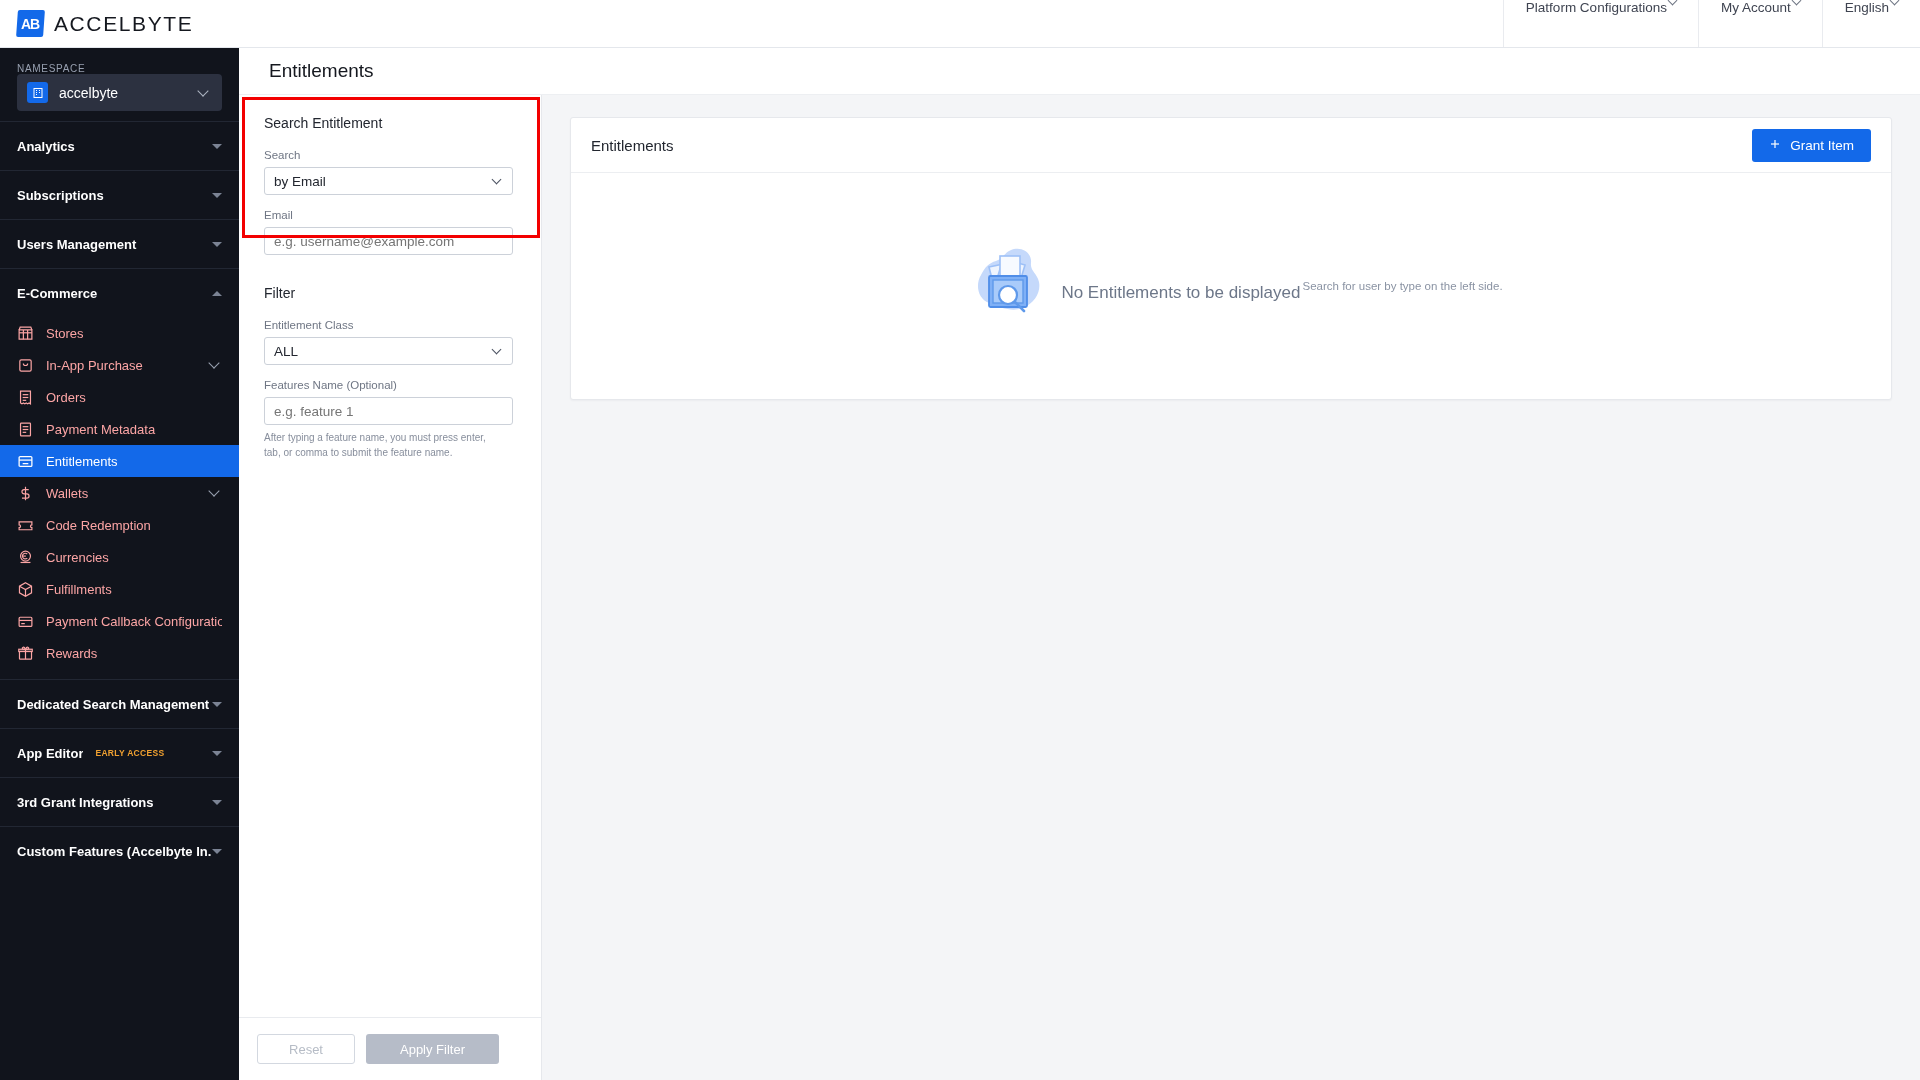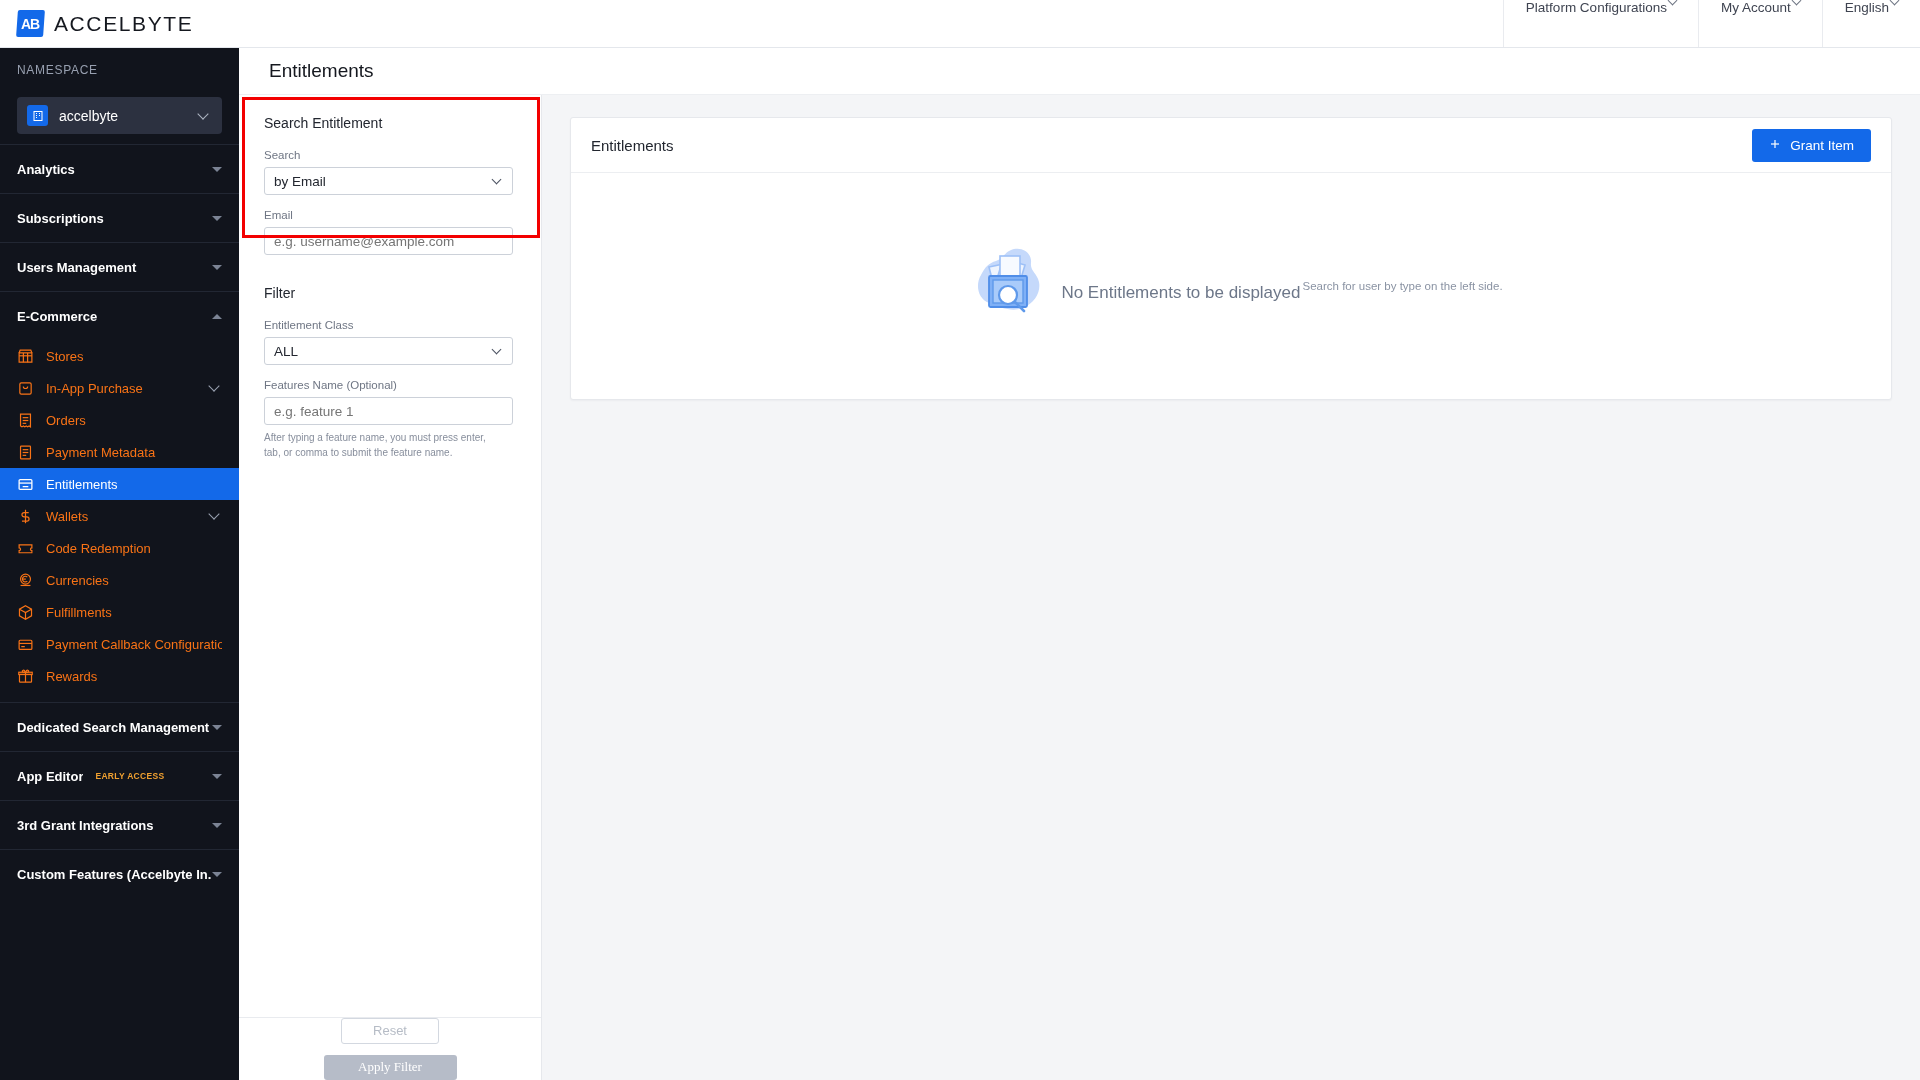--- a/index.html
+++ b/index.html
@@ -44,21 +44,21 @@
     border-right: 1.7px solid #6b7280; border-bottom: 1.7px solid #6b7280;
     transform: rotate(45deg); position: relative; top: -3px;
   }
 
   
   #sidebar {
     position: absolute; top: 48px; left: 0; width: 239px; height: 1032px;
     background: #11141c; overflow: hidden; z-index: 30;
   }
   #ns-block { padding: 15px 17px 10px 17px; }
-  #ns-label { font-size: 12px; letter-spacing: 0.7px; color: #98a0b0; margin-bottom: 20px; }
+  #ns-label { font-size: 10px; letter-spacing: 0.7px; color: #98a0b0; margin-bottom: 0; }
   #ns-select {
     height: 37px; background: #2c3140; border-radius: 4px;
     display: flex; align-items: center; padding: 0 10px; gap: 11px; cursor: pointer;
   }
   .ns-icon {
     width: 21px; height: 21px; background: #1369e9; border-radius: 3px;
     display: flex; align-items: center; justify-content: center;
   }
   #ns-name { color: #ffffff; font-size: 14px; flex: 1; }
   .ns-chev {
@@ -80,21 +80,21 @@
     margin-left: 12px; margin-right: auto; text-align: center;
   }
   .grp-caret {
     width: 0; height: 0; border-left: 5px solid transparent;
     border-right: 5px solid transparent; border-top: 5px solid #7b8394;
   }
   .grp-caret.up { border-top: none; border-bottom: 5px solid #7b8394; }
 
   .nav-item {
     height: 32px; display: flex; align-items: center; gap: 12px;
-    padding: 0 17px; cursor: pointer; color: #f97316; font-size: 13px;
+    padding: 0 17px; cursor: pointer; color: #fca5a5; font-size: 13px;
   }
   .nav-item.active { background: #1369e9; color: #ffffff; }
   .nav-item .ico { width: 17px; height: 17px; flex: none; display: block; }
   .nav-item .lbl { flex: 1; white-space: nowrap; overflow: hidden; }
   .sub-caret {
     width: 8px; height: 8px; border-right: 1.6px solid #9aa2b1;
     border-bottom: 1.6px solid #9aa2b1; transform: rotate(45deg);
     margin-top: -4px; margin-right: 4px;
   }
   .nav-items-wrap { padding-bottom: 10px; }
@@ -127,31 +127,31 @@
   .txt { color: #b2b8c2; }
   .sel-chev {
     width: 7px; height: 7px; border-right: 1.6px solid #4a5160;
     border-bottom: 1.6px solid #4a5160; transform: rotate(45deg);
     margin-top: -4px; margin-right: 3px; flex: none;
   }
   .helper { font-size: 10px; color: #878e9c; line-height: 1.45; width: 240px; margin-top: 6px; }
   #filter-sect { margin-top: 30px; }
   #panel-footer {
     height: 63px; border-top: 1px solid #e9ebef;
-    display: flex; align-items: center; gap: 11px; padding: 0 18px; flex-direction: column;
+    display: flex; align-items: center; gap: 11px; padding: 0 18px;
   }
   .btn-reset {
     width: 98px; height: 30px; border: 1px solid #d3d8e0; border-radius: 3px;
     background: #fff; color: #b6bcc6; font-size: 13px;
     display: flex; align-items: center; justify-content: center; cursor: pointer;
   }
   .btn-apply {
     width: 133px; height: 30px; border-radius: 3px; background: #b6bcc8;
     color: #ffffff; font-size: 13px;
-    display: flex; align-items: center; justify-content: center; cursor: pointer; font-family: Liberation Serif, serif;
+    display: flex; align-items: center; justify-content: center; cursor: pointer;
   }
 
   
   #highlight {
     position: absolute; top: 97px; left: 242px; width: 298px; height: 141px;
     border: 3px solid #f30000; pointer-events: none; z-index: 25;
   }
 
   
   #main {

